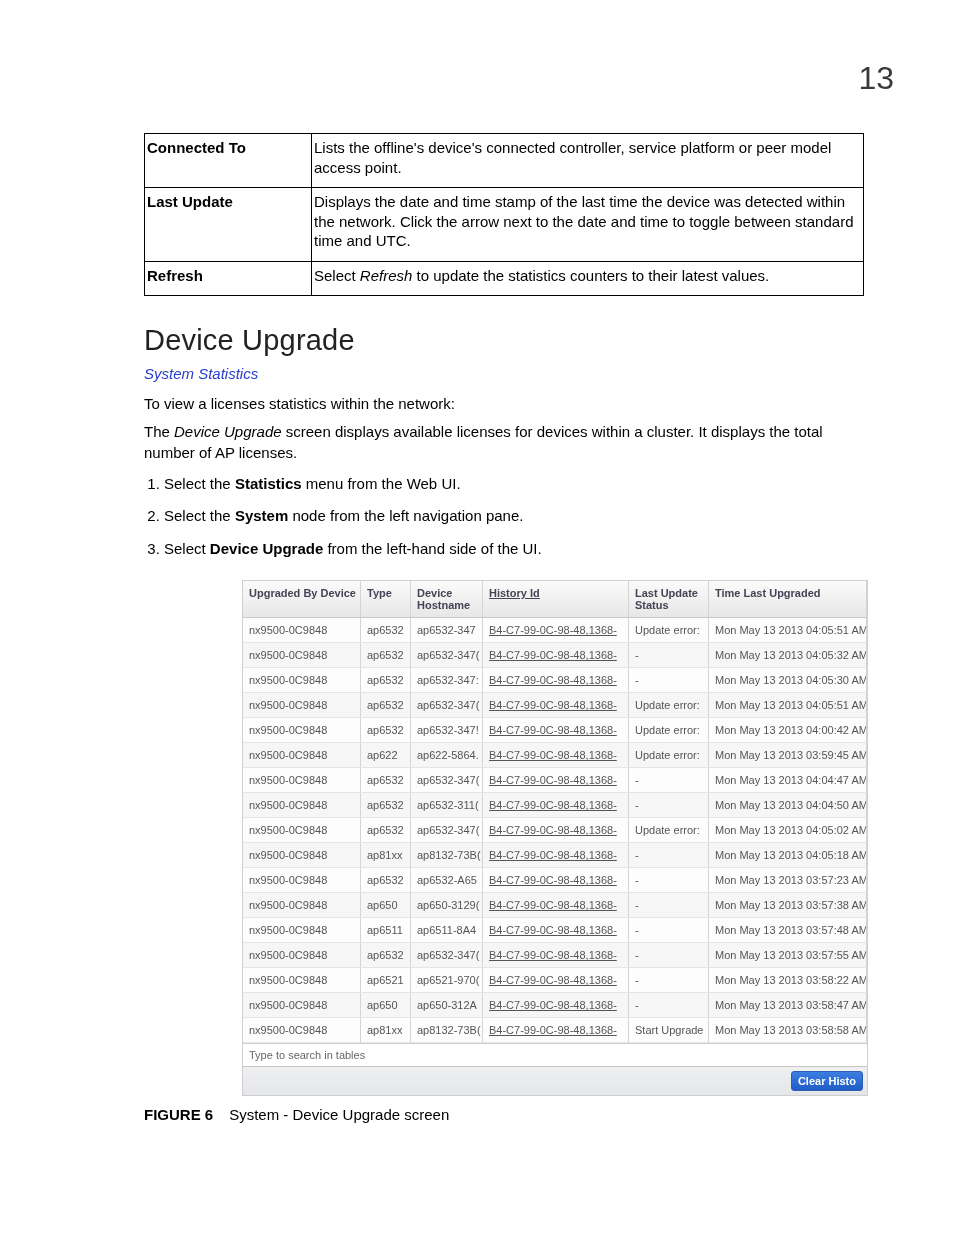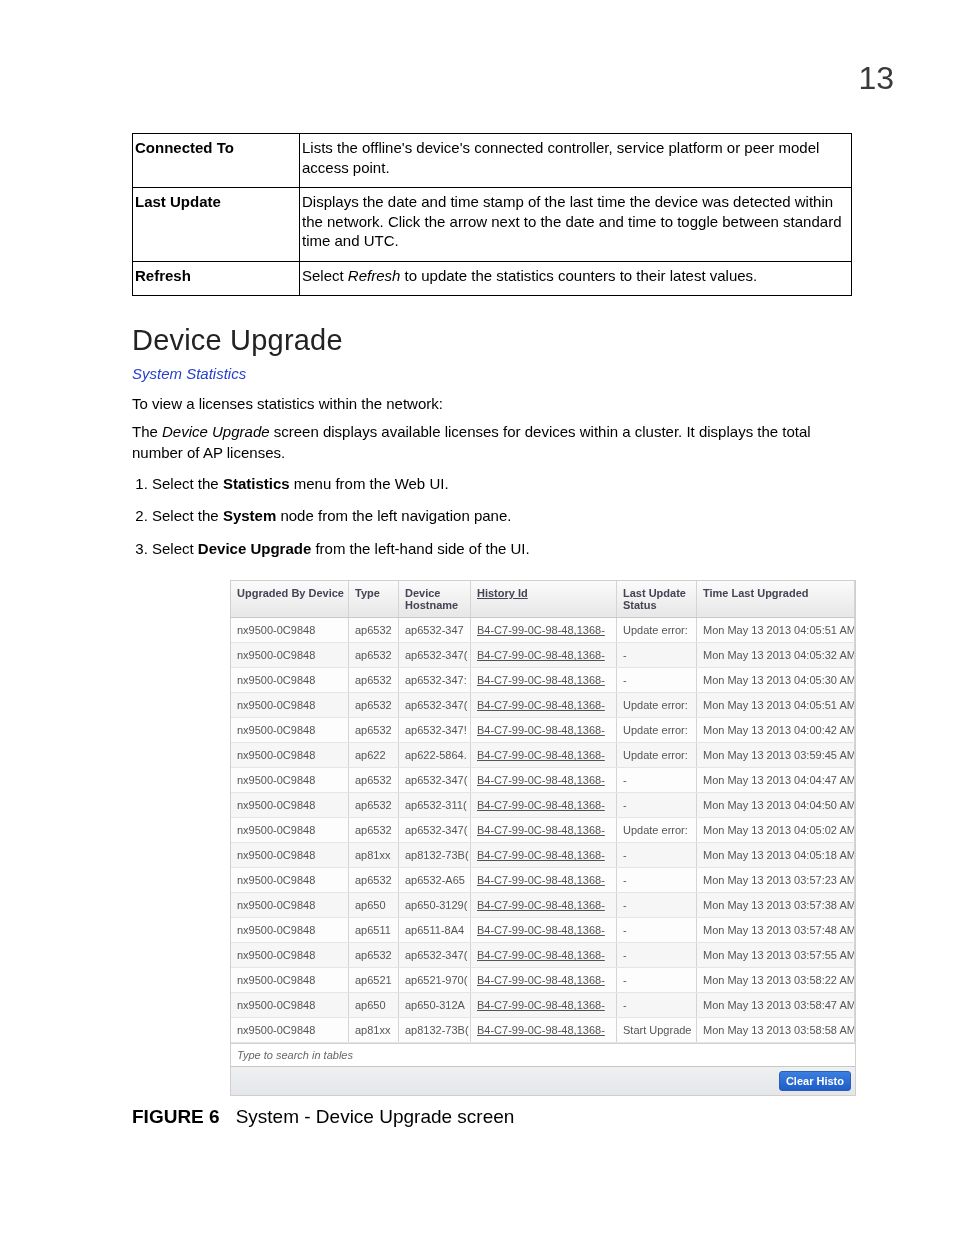--- a/index.html
+++ b/index.html
@@ -4,21 +4,21 @@
 <style>
   body {
     margin: 0;
     padding: 0;
     background: #fff;
     font-family: Arial, Helvetica, sans-serif;
     color: #000;
     width: 954px;
   }
   .page {
-    padding: 60px 60px 60px 32px;
+    padding: 60px 60px 60px 44px;
     box-sizing: border-box;
     width: 954px;
   }
   .page-number {
     text-align: right;
     font-size: 32px;
     font-weight: 400;
     color: #3a3a3a;
     margin-bottom: 36px;
     font-family: "Arial Narrow", Arial, sans-serif;
@@ -114,21 +114,20 @@
   }
   .ss-row:nth-child(even) { background: #f6f6f6; }
   .ss-foot-search {
     font-size: 11px;
     color: #666;
     padding: 5px 6px;
     border-top: 1px solid #d0d0d0;
     background: #fff;
     display: flex;
     align-items: center;
-    font-style: italic;
   }
   .ss-foot-search .search-cell {
     width: 240px;
   }
   .ss-bottom {
     background: linear-gradient(#eef0f2, #e4e6e9);
     border-top: 1px solid #c6c6c6;
     padding: 4px 4px 4px 4px;
     display: flex;
     justify-content: flex-end;
@@ -140,21 +139,21 @@
     font-weight: bold;
     border: 1px solid #2a5db3;
     border-radius: 3px;
     padding: 3px 6px;
     white-space: nowrap;
     overflow: hidden;
     max-width: 66px;
   }
   .fig-caption {
     margin-left: 100px;
-    font-size: 19px;
+    font-size: 15px;
     margin-top: 10px;
   }
   .fig-caption .fignum { font-weight: bold; margin-right: 16px; }
 </style>
 </head>
 <body>
 
 <div class="page">
   <div class="page-number">13</div>
 

